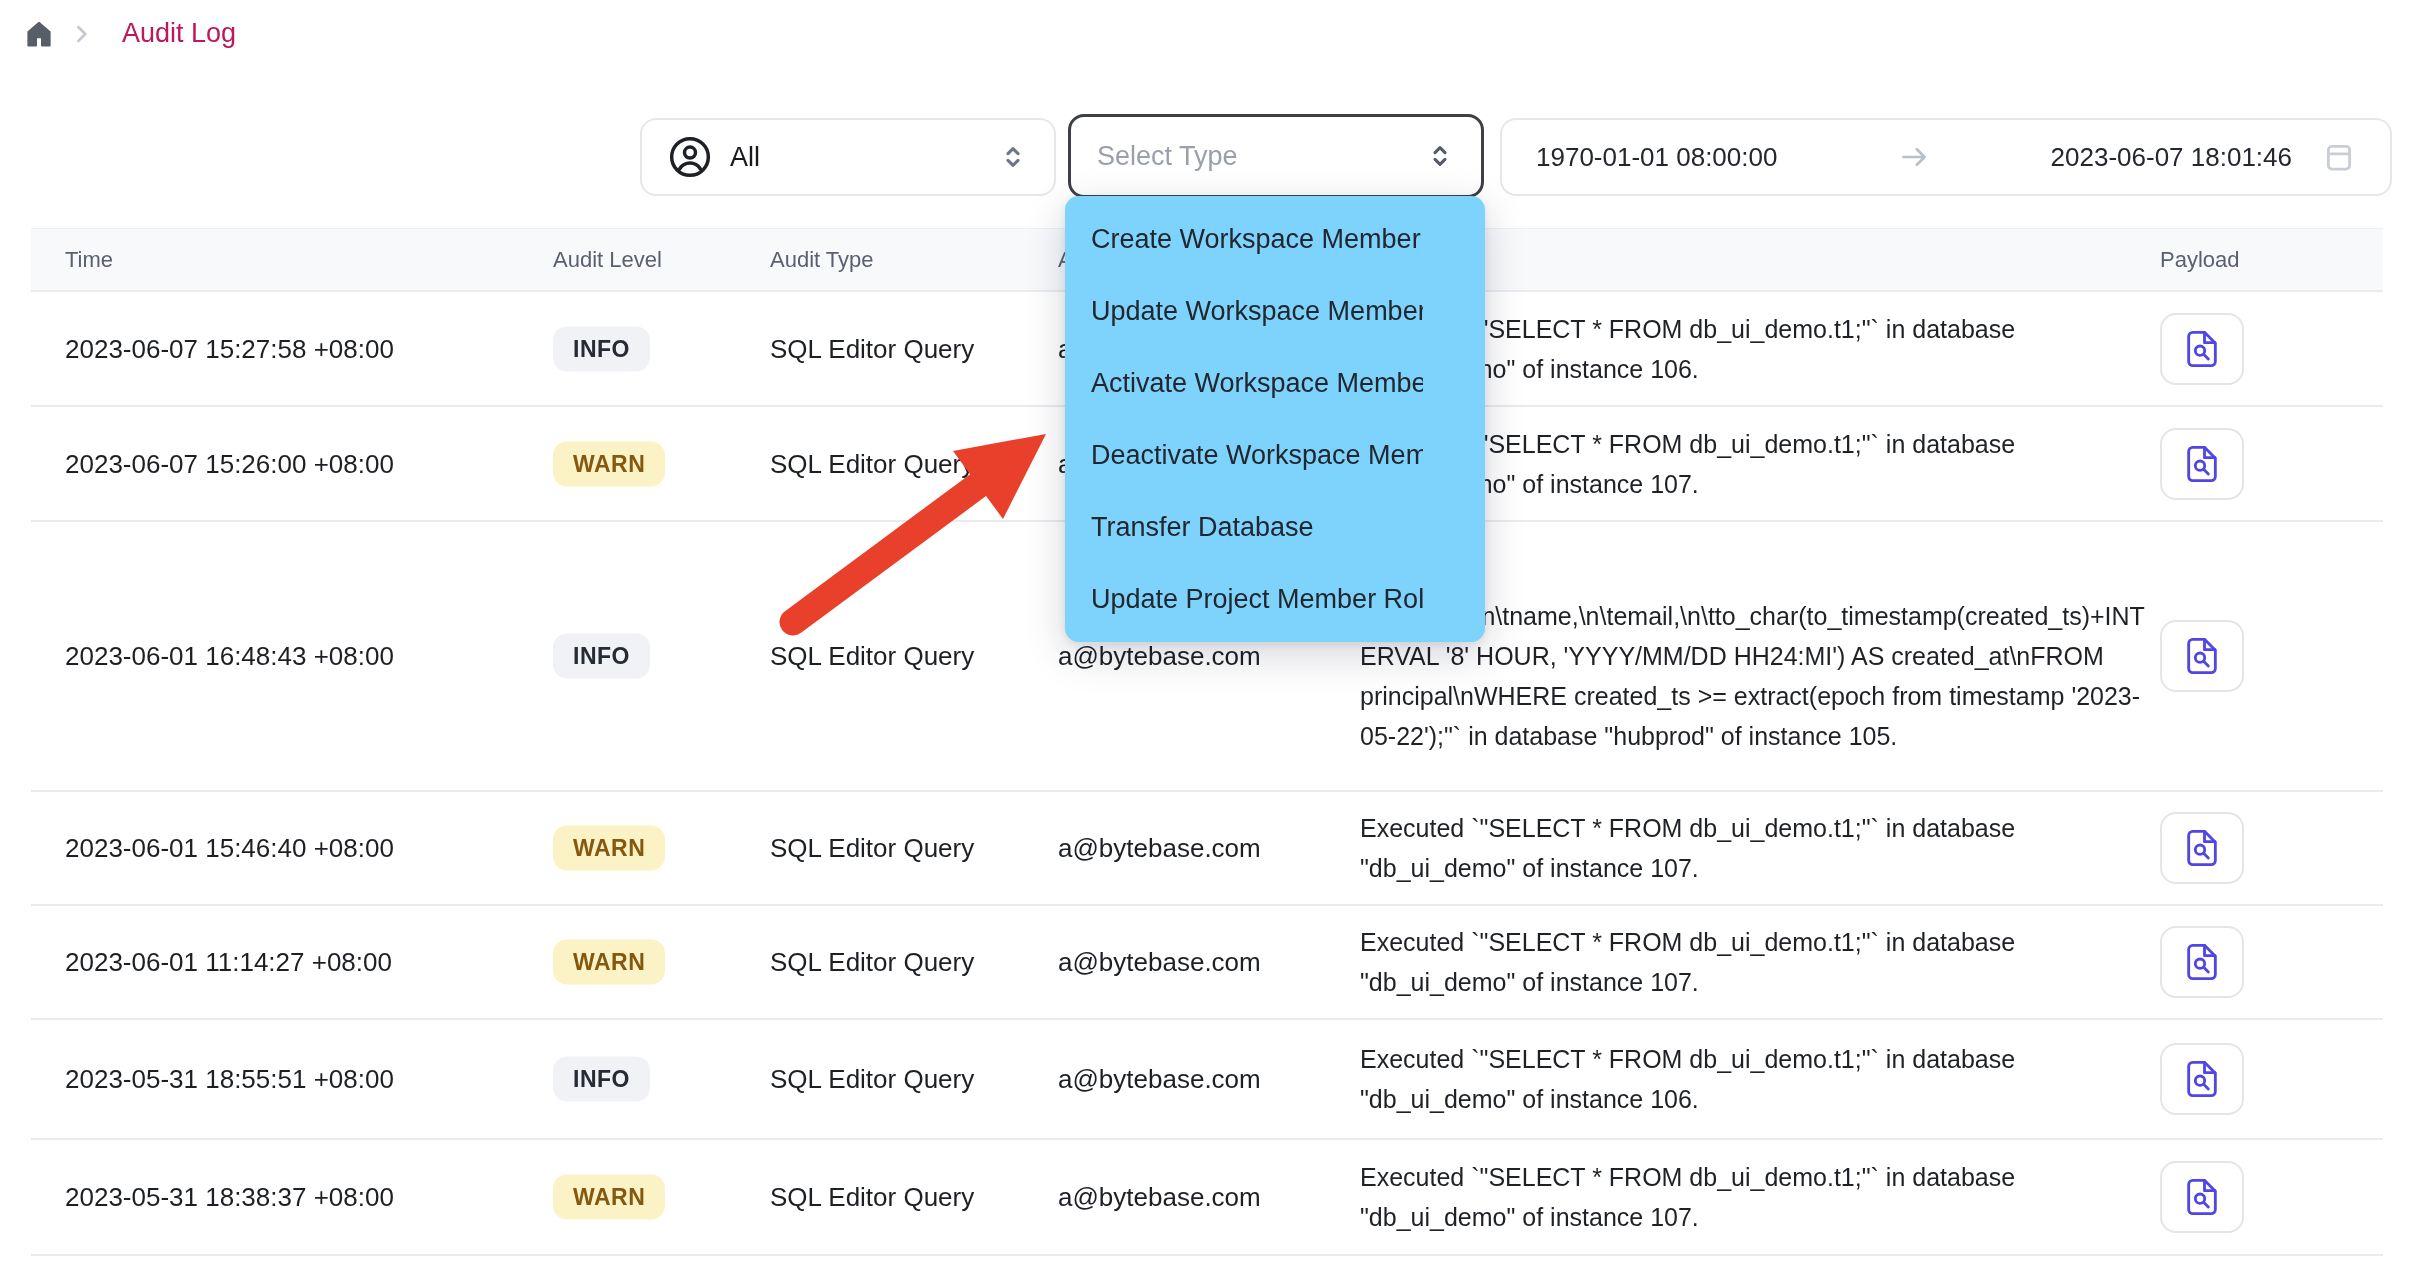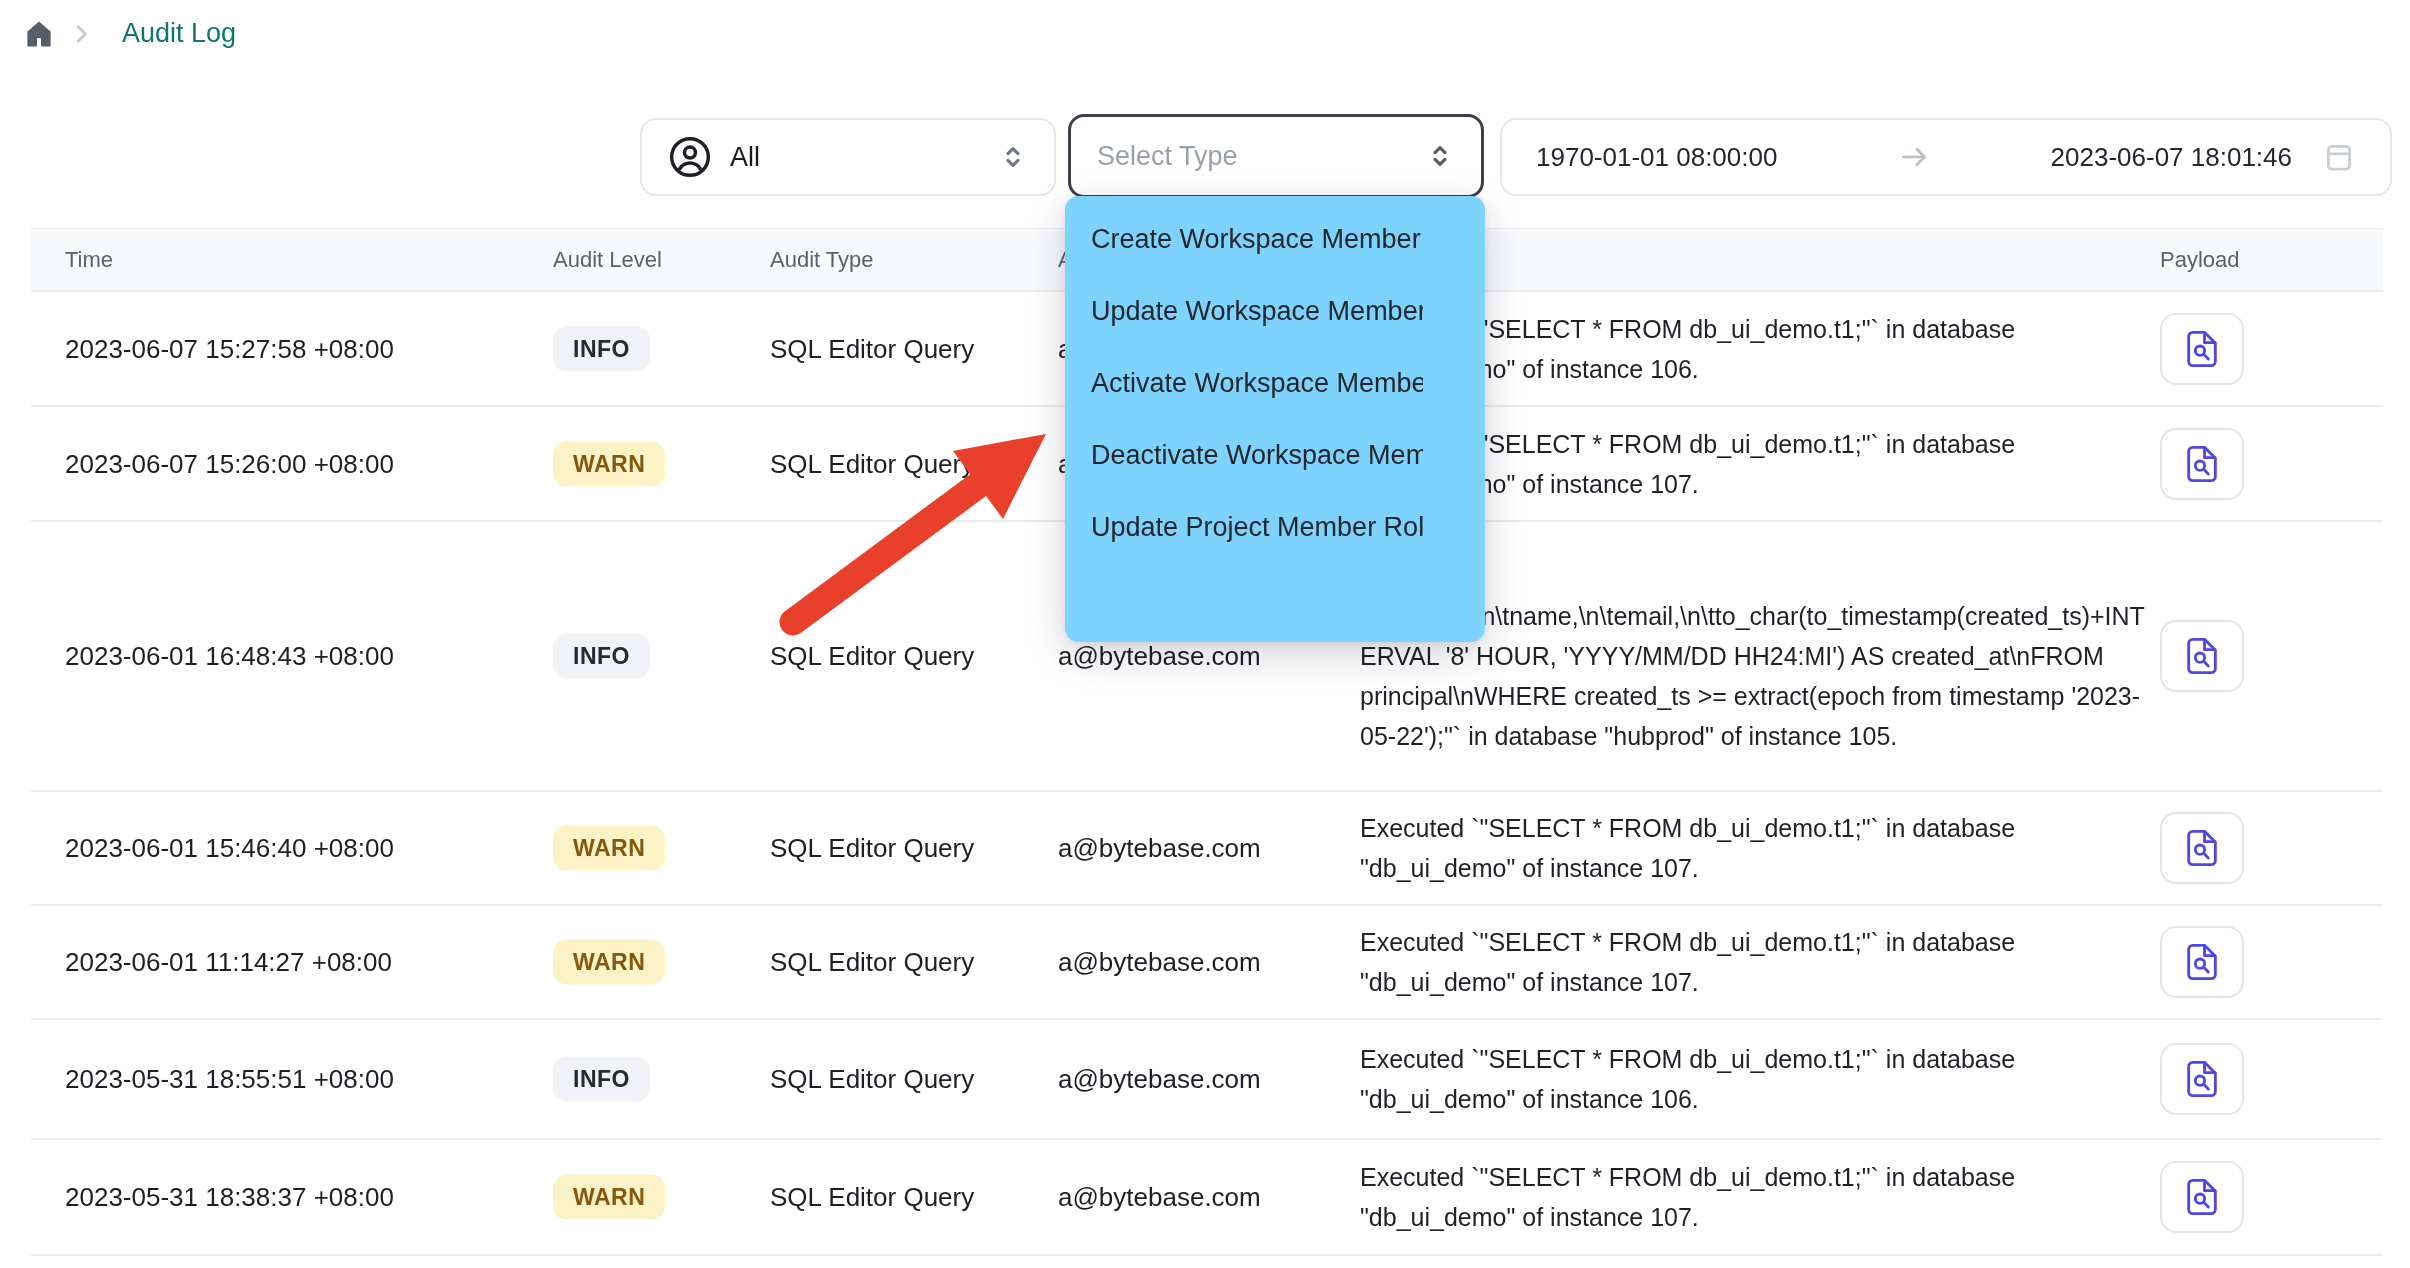--- a/index.html
+++ b/index.html
@@ -2,21 +2,21 @@
 <html><head>
 <meta charset="utf-8">
 <style>
   * { margin:0; padding:0; box-sizing:border-box; }
   html,body { width:2410px; height:1268px; background:#ffffff;
     font-family:"Liberation Sans", sans-serif; color:#1c1f24; overflow:hidden; }
   #page { position:relative; width:2410px; height:1268px; }
 
   
   .crumb { position:absolute; top:18px; left:24px; display:flex; align-items:center; gap:14px; }
-  .crumb .title { font-size:27px; font-weight:500; color:#0f766e; padding-left:14px; }
+  .crumb .title { font-size:27px; font-weight:500; color:#be185d; padding-left:14px; }
 
   
   .sel { position:absolute; background:#fff; border:2px solid #e5e7ea; border-radius:16px;
     display:flex; align-items:center; }
   #actor-select { left:640px; top:118px; width:416px; height:78px; padding:0 26px; }
   #actor-select .lbl { font-size:27px; color:#17191d; margin-left:18px; }
   #type-select { left:1068px; top:114px; width:416px; height:84px; padding:0 26px;
     border:3px solid #3d4049; }
   #type-select .ph { font-size:27px; color:#9aa0aa; }
   .spring { flex:1; }
@@ -284,20 +284,23 @@
       <div class="menu-item">
         <span>Update Workspace Member</span>
       </div>
       <div class="menu-item">
         <span>Activate Workspace Member</span>
       </div>
       <div class="menu-item">
         <span>Deactivate Workspace Member</span>
       </div>
       <div class="menu-item">
+        <span>Transfer Database</span>
+      </div>
+      <div class="menu-item">
         <span>Update Project Member Role</span>
       </div>
     </div>
 
   <svg id="arrow-overlay">
     <line x1="793" y1="622" x2="985" y2="480" stroke="#e8402b" stroke-width="27" stroke-linecap="round"></line>
     <polygon points="1046,434 953,451 1003,519" fill="#e8402b"></polygon>
   </svg>
 
 </div>

